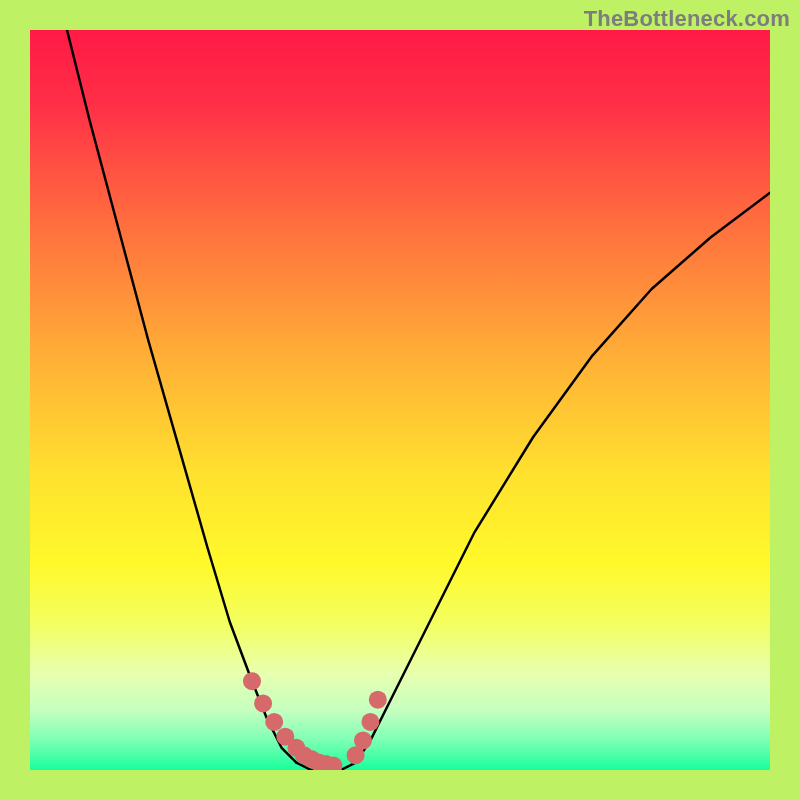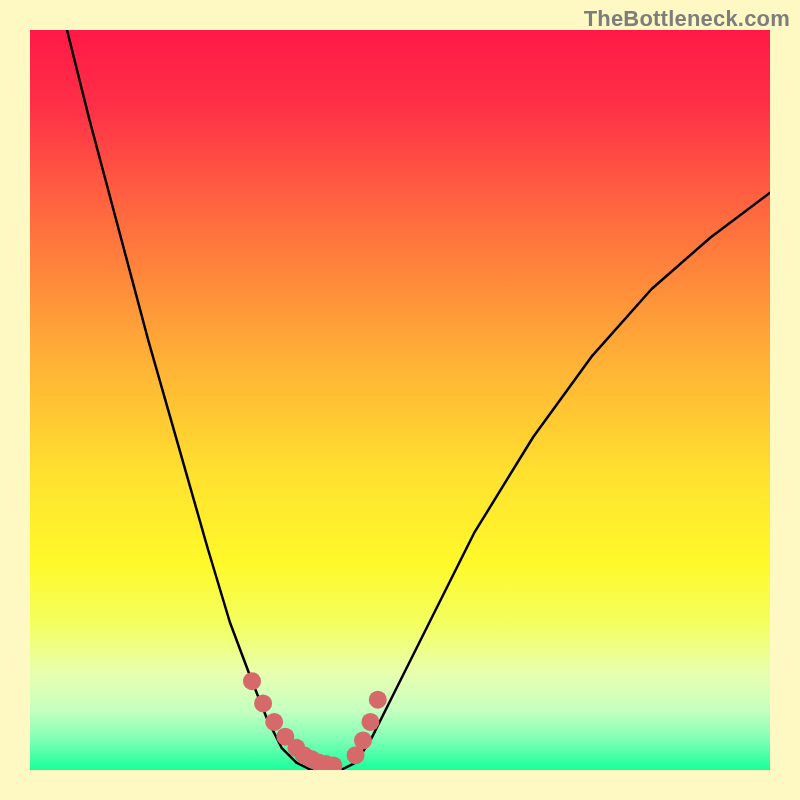--- a/index.html
+++ b/index.html
@@ -9,21 +9,21 @@
     height: 800px;
     background: #000;
     overflow: hidden;
   }
   .frame {
     position: absolute;
     left: 0;
     top: 0;
     width: 800px;
     height: 800px;
-    background: #fef9c3;
+    background: #bef264;
   }
   .plot-area {
     position: absolute;
     left: 30px;
     top: 30px;
     width: 740px;
     height: 740px;
     overflow: hidden;
   }
   .gradient-bg {

